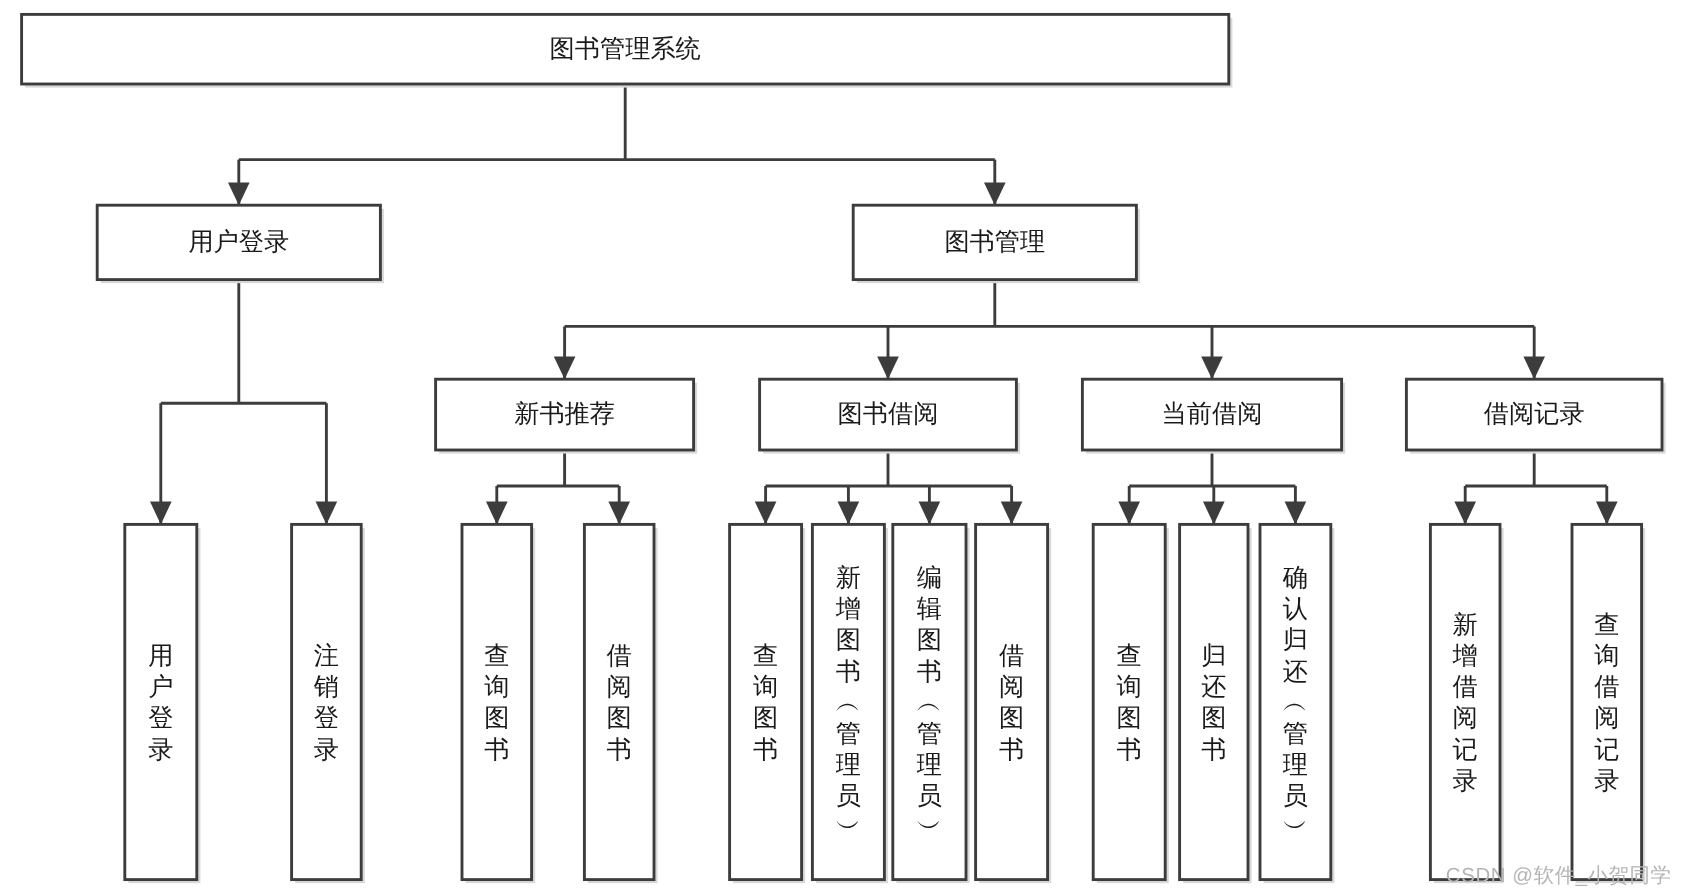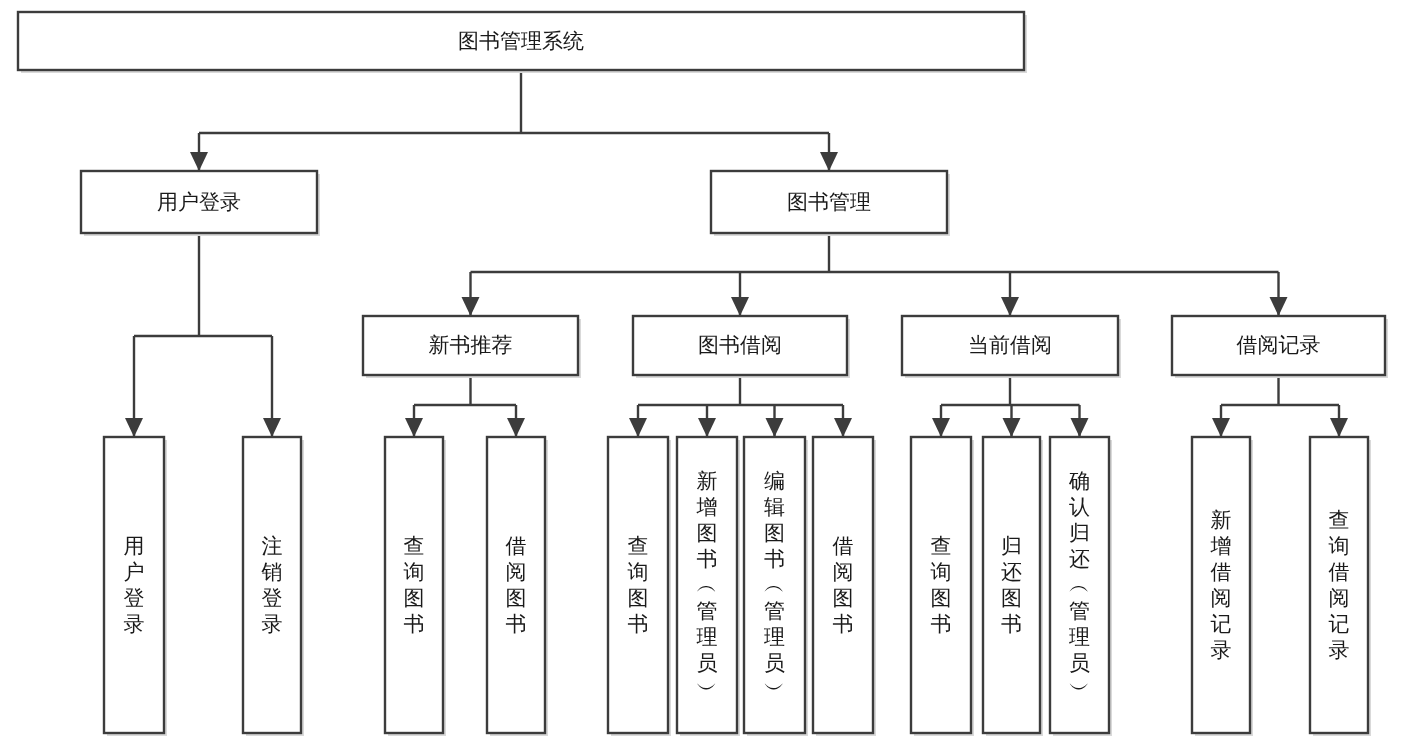--- a/index.html
+++ b/index.html
@@ -233,14 +233,15 @@
         </g>
         <g>
           <rect x="1313" y="440" width="58" height="296" class="node-box-shadow"></rect>
           <rect x="1310" y="437" width="58" height="296" class="node-box"></rect>
           <text x="1339" class="node-label-vertical"><tspan x="1339" y="527.28">查</tspan><tspan x="1339" y="553.28">询</tspan><tspan x="1339" y="579.28">借</tspan><tspan x="1339" y="605.28">阅</tspan><tspan x="1339" y="631.28">记</tspan><tspan x="1339" y="657.28">录</tspan></text>
         </g>
       </g>
 
   </svg>
 
+  <div class="watermark">CSDN @软件_小贺同学</div>
 
 </div>
 
 </body></html>

